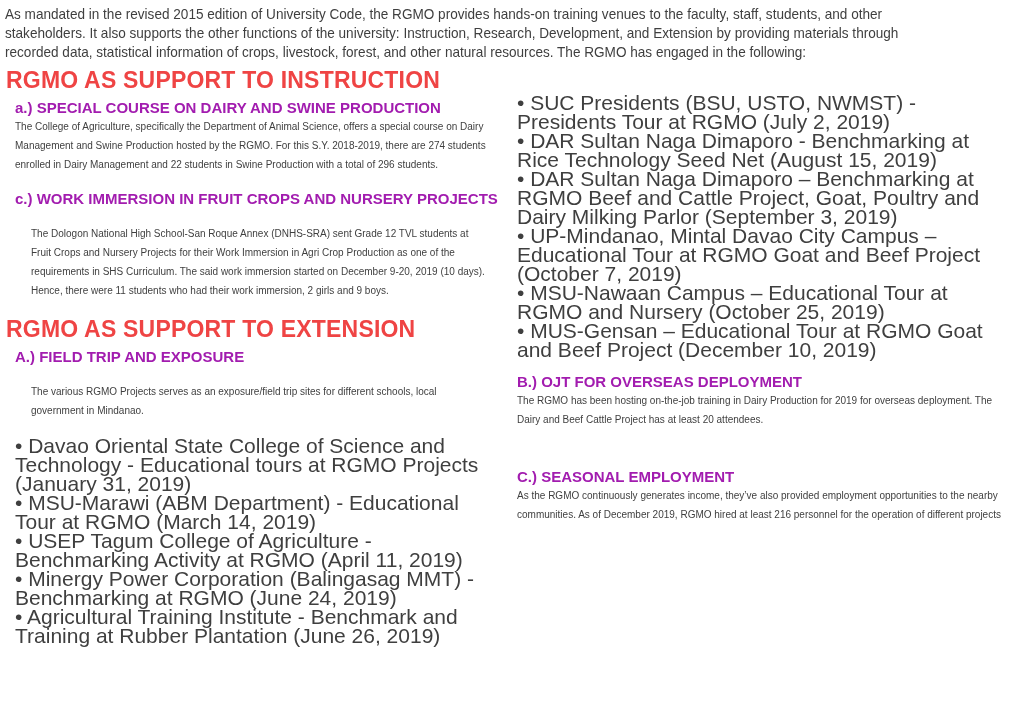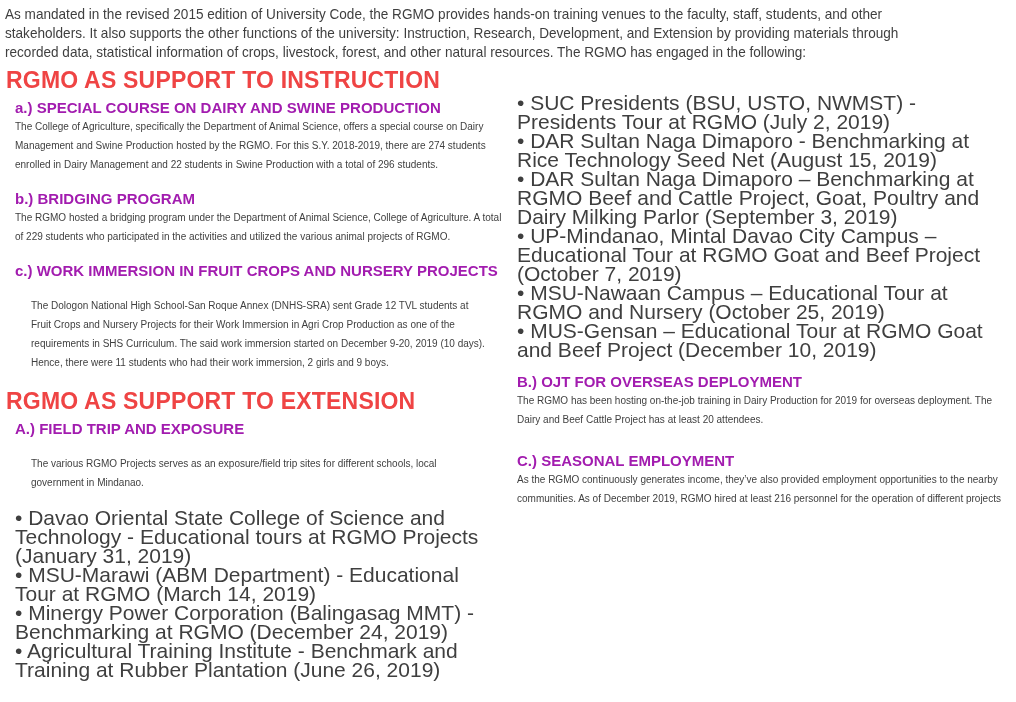--- a/index.html
+++ b/index.html
@@ -56,21 +56,21 @@
   }
   .sec-b.tight { margin: 16px; }
 
   .bullets { margin: 0; }
   .bullet {
     font-size: 21px;
     line-height: 19px;
     margin: 0;
   }
   .bullets.gap-after { margin-bottom: 13px; }
-  .sec.gap-after-lg .sec-b { margin-bottom: 22px; }
+  .sec.gap-after-lg .sec-b { margin-bottom: 38px; }
   .sec.last .sec-b { margin-bottom: 16px; }
 </style>
 </head>
 <body>
 
 <div class="page">
 
   <p class="intro">As mandated in the revised 2015 edition of University Code, the RGMO provides hands-on training venues to the faculty, staff, students, and other stakeholders. It also supports the other functions of the university: Instruction, Research, Development, and Extension by providing materials through recorded data, statistical information of crops, livestock, forest, and other natural resources. The RGMO has engaged in the following:</p>
 
   <div class="columns">
@@ -78,41 +78,38 @@
     <div class="col-left">
 
       <h1 class="big-heading">RGMO AS SUPPORT TO INSTRUCTION</h1>
 
       <div class="inset">
         <div class="sec">
           <div class="sec-h">a.) SPECIAL COURSE ON DAIRY AND SWINE PRODUCTION</div>
           <p class="sec-b">The College of Agriculture, specifically the Department of Animal Science, offers a special course on Dairy Management and Swine Production hosted by the RGMO. For this S.Y. 2018-2019, there are 274 students enrolled in Dairy Management and 22 students in Swine Production with a total of 296 students.</p>
         </div>
 
-        <div class="sec">
-          <div class="sec-h">b.) BRIDGING PROGRAM</div>
-          <p class="sec-b">The RGMO hosted a bridging program under the Department of Animal Science, College of Agriculture. A total of 229 students who participated in the activities and utilized the various animal projects of RGMO.</p>
-        </div>
 
         <div class="sec">
           <div class="sec-h">c.) WORK IMMERSION IN FRUIT CROPS AND NURSERY PROJECTS</div>
           <p class="sec-b tight">The Dologon National High School-San Roque Annex (DNHS-SRA) sent Grade 12 TVL students at Fruit Crops and Nursery Projects for their Work Immersion in Agri Crop Production as one of the requirements in SHS Curriculum. The said work immersion started on December 9-20, 2019 (10 days). Hence, there were 11 students who had their work immersion, 2 girls and 9 boys.</p>
         </div>
       </div>
 
       <h1 class="big-heading">RGMO AS SUPPORT TO EXTENSION</h1>
 
       <div class="inset">
         <div class="sec">
           <div class="sec-h">A.) FIELD TRIP AND EXPOSURE</div>
           <p class="sec-b tight">The various RGMO Projects serves as an exposure/field trip sites for different schools, local government in Mindanao.</p>
           <div class="bullets">
             <p class="bullet">• Davao Oriental State College of Science and Technology - Educational tours at RGMO Projects (January 31, 2019)</p>
             <p class="bullet">• MSU-Marawi (ABM Department) - Educational Tour at RGMO (March 14, 2019)</p>
-            <p class="bullet">• Minergy Power Corporation (Balingasag MMT) - Benchmarking at RGMO (December 24, 2019)</p>
+            <p class="bullet">• USEP Tagum College of Agriculture - Benchmarking Activity at RGMO (April 11, 2019)</p>
+            <p class="bullet">• Minergy Power Corporation (Balingasag MMT) - Benchmarking at RGMO (June 24, 2019)</p>
             <p class="bullet">• Agricultural Training Institute - Benchmark and Training at Rubber Plantation (June 26, 2019)</p>
           </div>
         </div>
       </div>
 
     </div>
 
     <div class="col-right">
 
       <div class="bullets gap-after">

